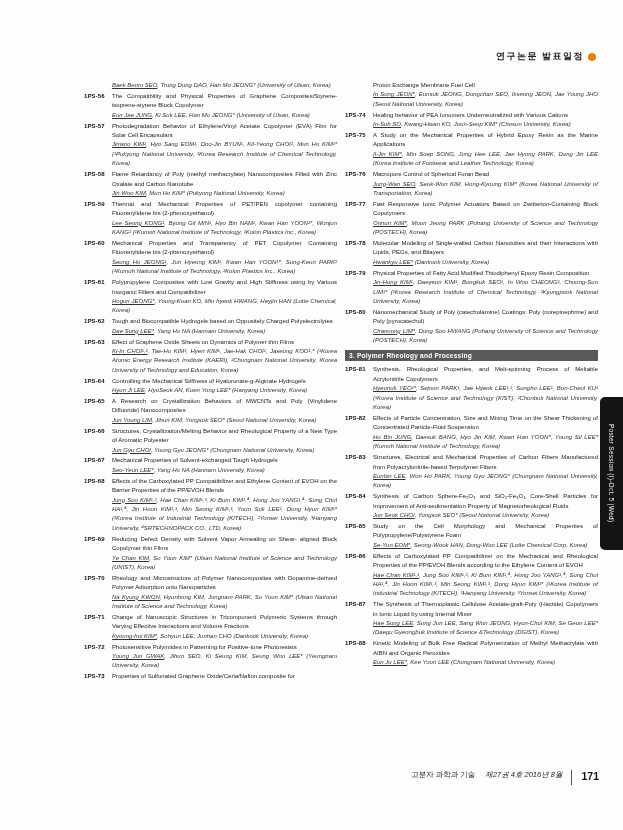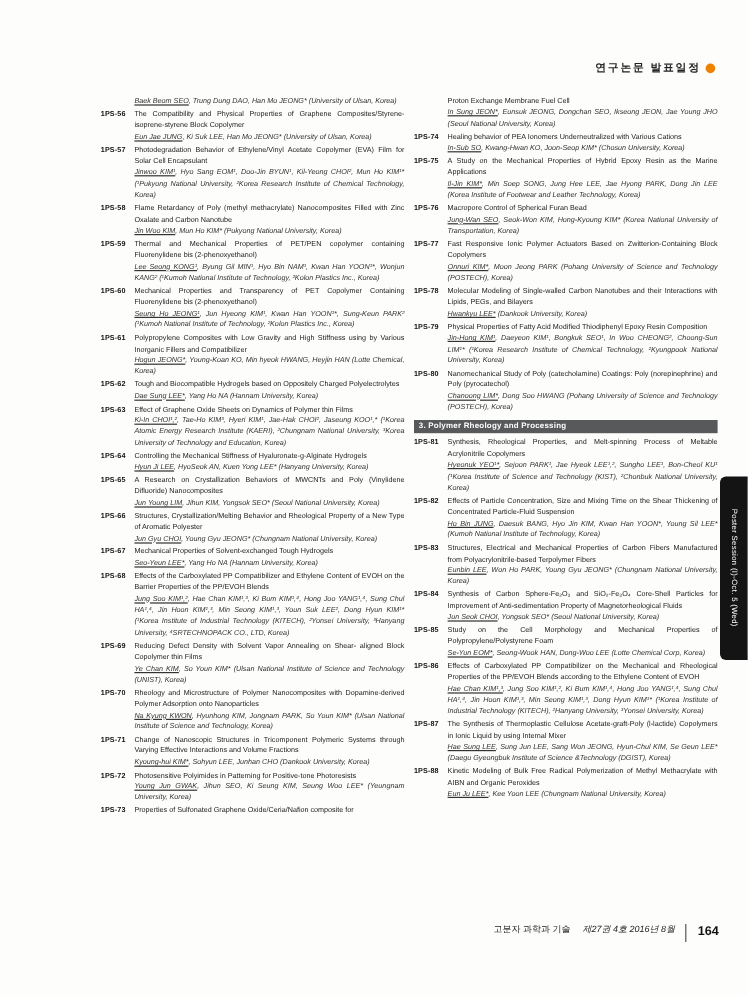--- a/index.html
+++ b/index.html
@@ -312,14 +312,14 @@
   </div>
 
 <div class="side-tab">
   <span>Poster Session (I)-Oct. 5 (Wed)</span>
 </div>
 
 <div class="page-footer">
   <span>고분자 과학과 기술</span>
   <span class="footer-issue">제27권 4호 2016년 8월</span>
   <span class="footer-divider"></span>
-  <span class="footer-page">164</span>
+  <span class="footer-page">171</span>
 </div>
 
 </body></html>

